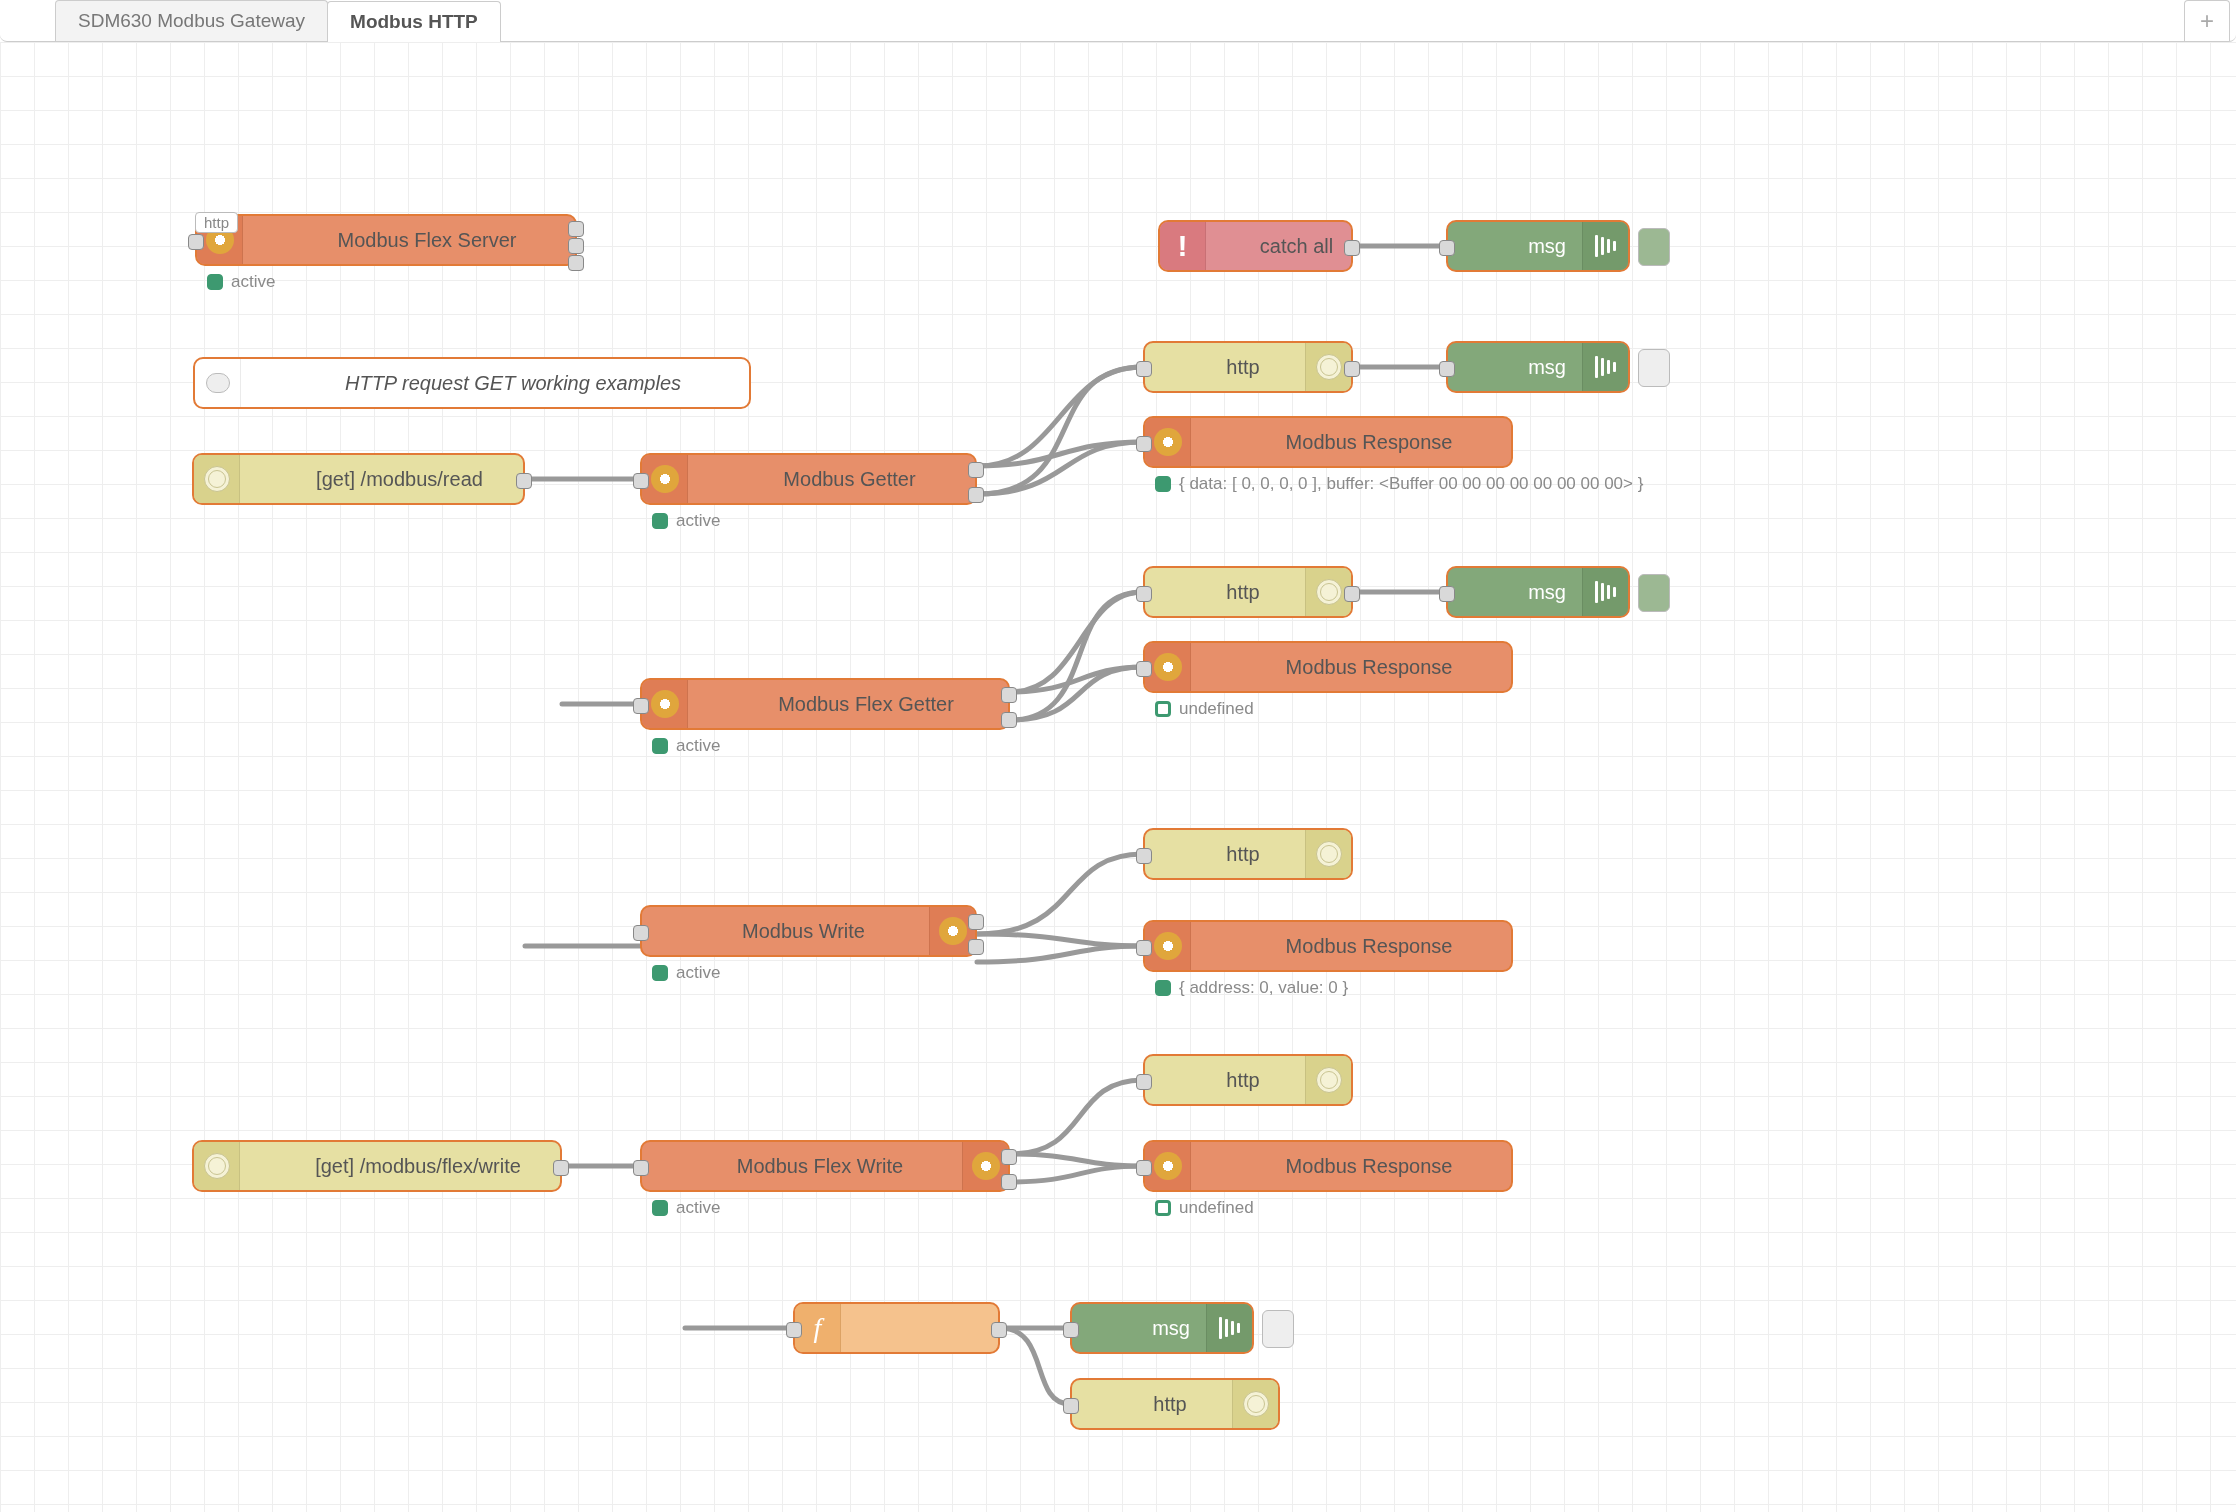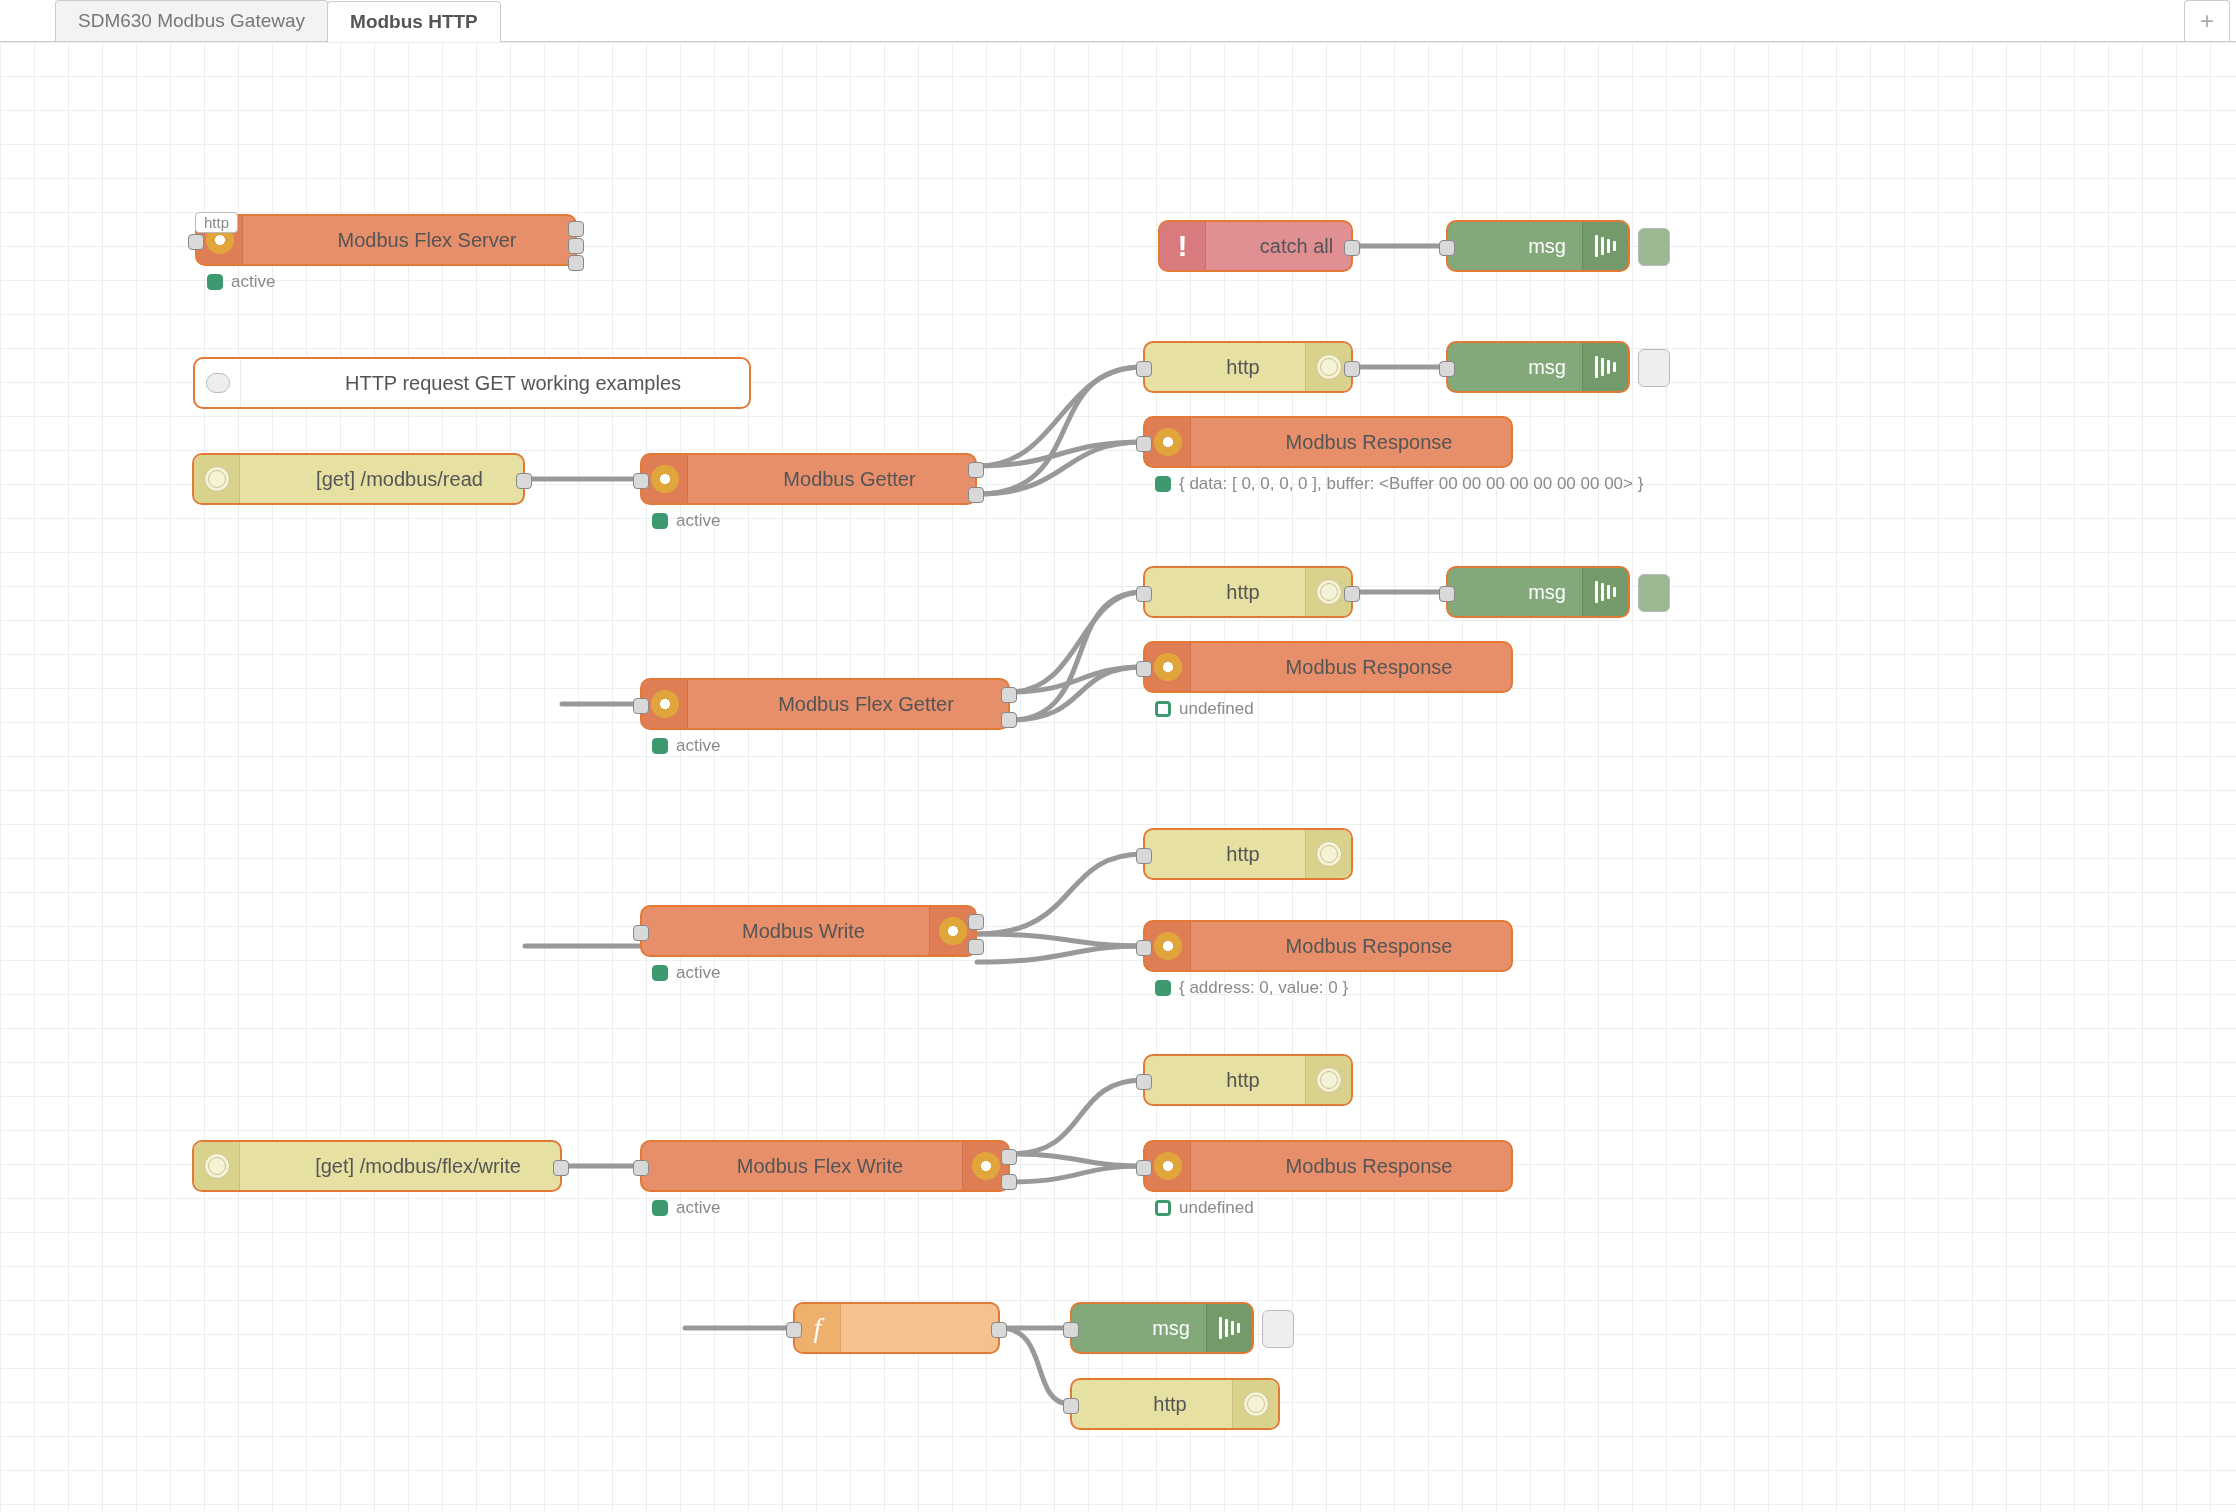--- a/index.html
+++ b/index.html
@@ -10,20 +10,21 @@
     width: 2236px;
   }
   
   .tabbar {
     display:flex;
     height:42px;
     border-bottom:1px solid #ccc;
     background:#fff;
     align-items:stretch;
     padding-left:55px;
+    border-radius:7px;
   }
   .tab {
     border:1px solid #ccc;
     border-bottom:none;
     padding:8px 22px;
     font-size:19px;
     display:flex;
     align-items:center;
     margin-right:-1px;
     border-top-left-radius:4px;
@@ -88,20 +89,21 @@
   .node.orange { background:#e78f6a; }
   .node.orange .icon { background:#df7d55; }
   .node.peach  { background:#f5c28d; }
   .node.peach .icon { background:#efb06d; }
   .node.green  { background:#83a87a; color:#fff;}
   .node.green .icon { background:#749a6b; }
   .node.pink   { background:#e08f93; }
   .node.pink .icon { background:#d97a7f; color:#fff; font-weight:700;}
   .node.comment {
     background:#fff;
+    font-style:italic;
     align-items:center;
   }
   
   .port {
     position:absolute;
     width:16px; height:16px;
     background:#d9d9d9;
     border:1px solid #888;
     border-radius:4px;
   }

